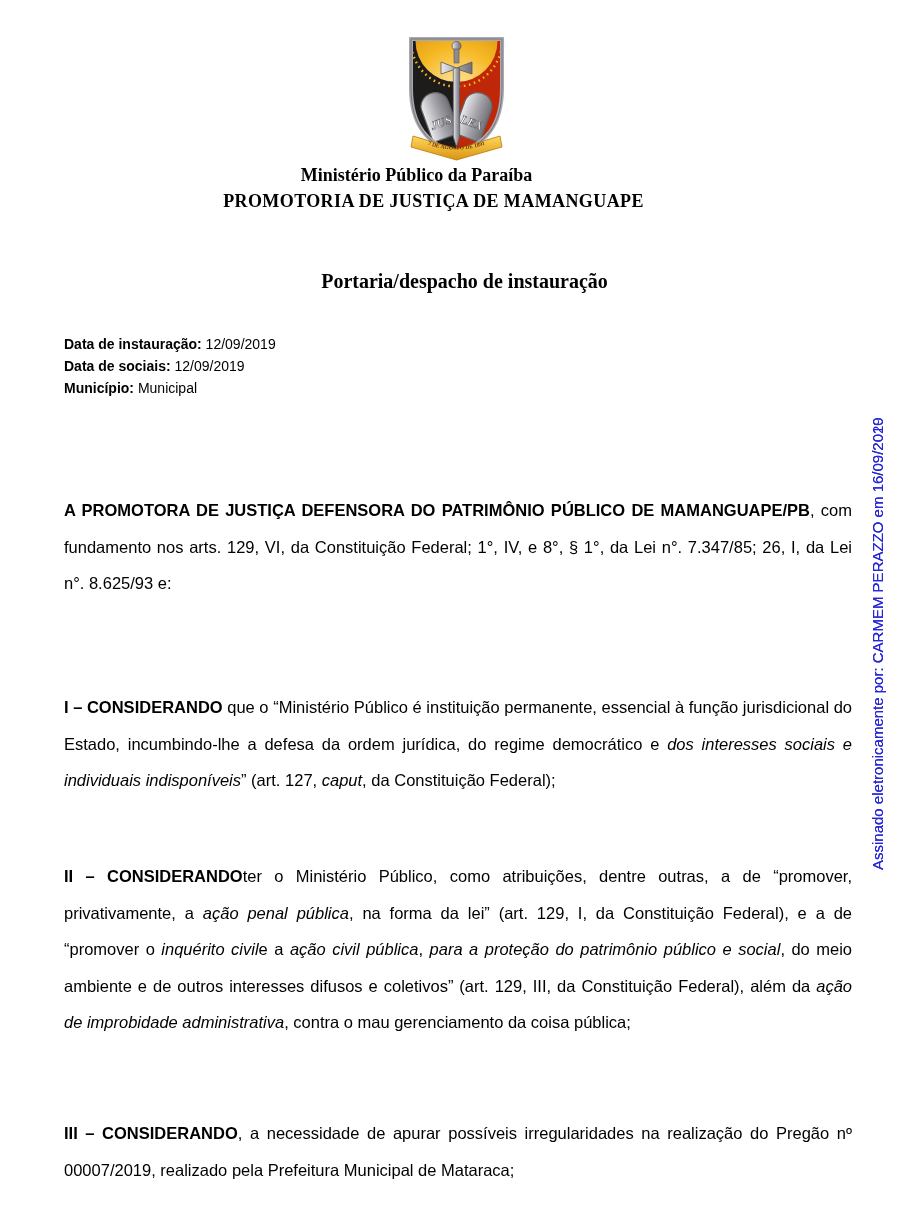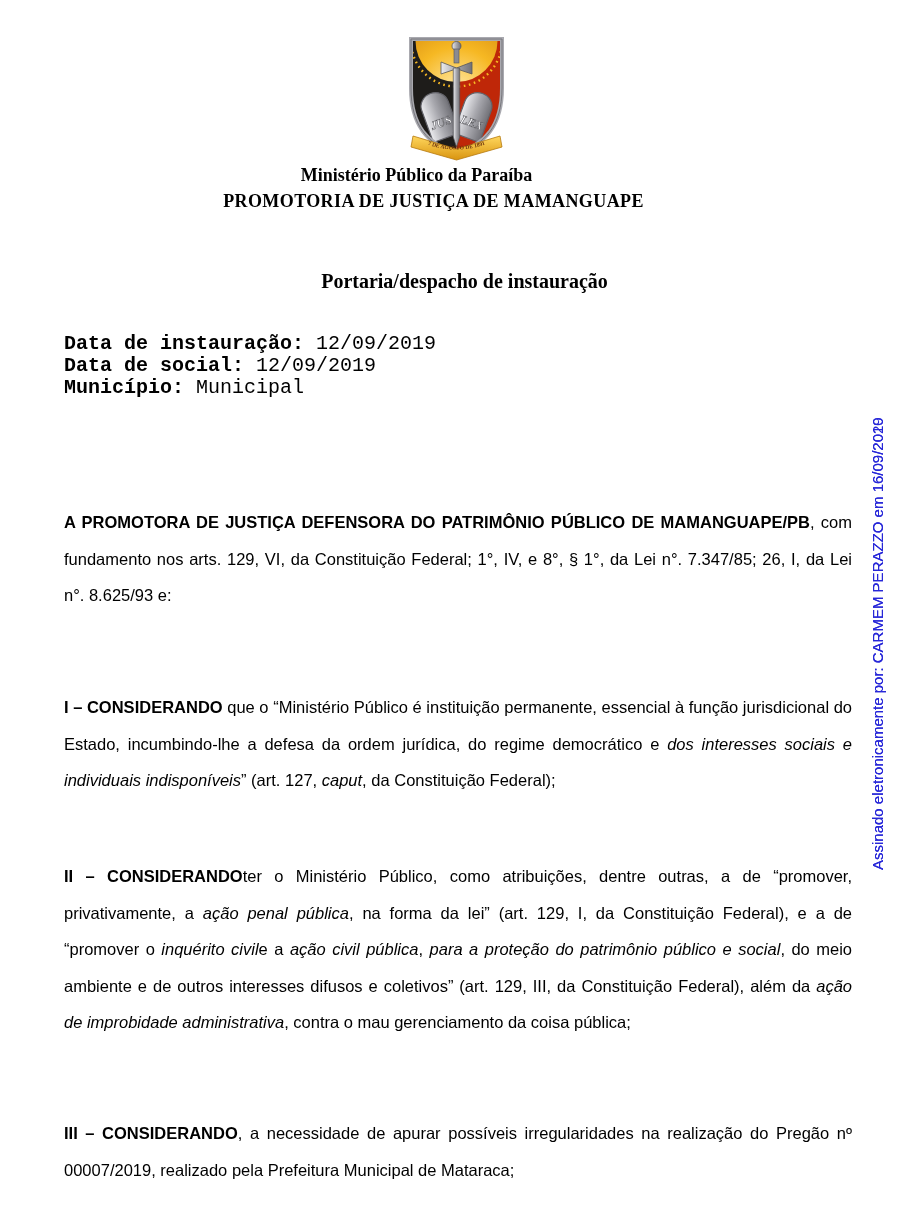--- a/index.html
+++ b/index.html
@@ -5,28 +5,28 @@
   html,body{margin:0;padding:0;background:#888;}
   .page{position:relative;width:913px;height:1227px;background:#ffffff;overflow:hidden;
         font-family:"Liberation Serif",serif;color:#000;margin:0 auto;}
   .logo{position:absolute;top:33px;left:401px;width:111px;height:128px;}
   .hline{position:absolute;left:0;width:833px;text-align:center;font-weight:bold;
          font-size:18px;font-family:"Liberation Serif",serif;}
   .org{top:165px;}
   .dept{top:191px;letter-spacing:.4px;margin-left:17px;}
   .doc-title{position:absolute;top:262px;left:0;width:913px;margin:8px;text-align:center;
              font-weight:bold;font-size:20px;font-family:"Liberation Serif",serif;}
-  .fields{position:absolute;top:333px;left:64px;font-size:20px;line-height:22px;
-          font-family:Liberation Mono, monospace;}
+  .fields{position:absolute;top:333px;left:64px;font-size:14px;line-height:22px;
+          font-family:Liberation Sans, sans-serif;}
   .field-label{font-weight:bold;}
   .para{position:absolute;left:64px;width:788px;font-family:"Liberation Sans",sans-serif;
         font-size:16.5px;line-height:36.5px;text-align:justify;}
   .run-b{font-weight:bold;}
   .run-i{font-style:italic;}
-  .para-0{top:504px;}
+  .para-0{top:492px;}
   .para-1{top:689px;}
   .para-2{top:858px;}
   .para-3{top:1115px;}
   .signature{position:absolute;left:886px;top:870px;width:0;height:0;}
   .signature span{position:absolute;left:0;bottom:0;transform-origin:0 100%;
         transform:rotate(-90deg);white-space:nowrap;
         font-family:"Liberation Sans",sans-serif;font-size:15px;}
   .footer{position:absolute;left:64px;top:1207px;width:560px;height:20px;margin-top:44px;}
   .footer span{position:absolute;top:0;left:0;white-space:nowrap;
         font-family:"Liberation Sans",sans-serif;font-size:14px;color:#000;}
@@ -98,21 +98,21 @@
   <div class="hline dept">PROMOTORIA DE JUSTIÇA DE MAMANGUAPE</div>
 
   <h1 class="doc-title">Portaria/despacho de instauração</h1>
 
   <div class="fields">
     <div class="field">
       <span class="field-label">Data de instauração:</span>
       <span class="field-value">12/09/2019</span>
     </div>
     <div class="field">
-      <span class="field-label">Data de social:</span>
+      <span class="field-label">Data de sociais:</span>
       <span class="field-value">12/09/2019</span>
     </div>
     <div class="field">
       <span class="field-label">Município:</span>
       <span class="field-value">Municipal</span>
     </div>
   </div>
 
   <div class="para para-0"><span class="run-b">A PROMOTORA DE JUSTIÇA DEFENSORA DO PATRIMÔNIO PÚBLICO DE MAMANGUAPE/PB</span><span class="run-n">, com fundamento nos arts. 129, VI, da Constituição Federal; 1°, IV, e 8°, § 1°, da Lei n°. 7.347/85; 26, I, da Lei n°. 8.625/93 e:</span></div>
   <div class="para para-1"><span class="run-b">I – CONSIDERANDO</span><span class="run-n"> que o “Ministério Público é instituição permanente, essencial à função jurisdicional do Estado, incumbindo-lhe a defesa da ordem jurídica, do regime democrático e </span><span class="run-i">dos interesses sociais e individuais indisponíveis</span><span class="run-n">” (art. 127, </span><span class="run-i">caput</span><span class="run-n">, da Constituição Federal);</span></div>

